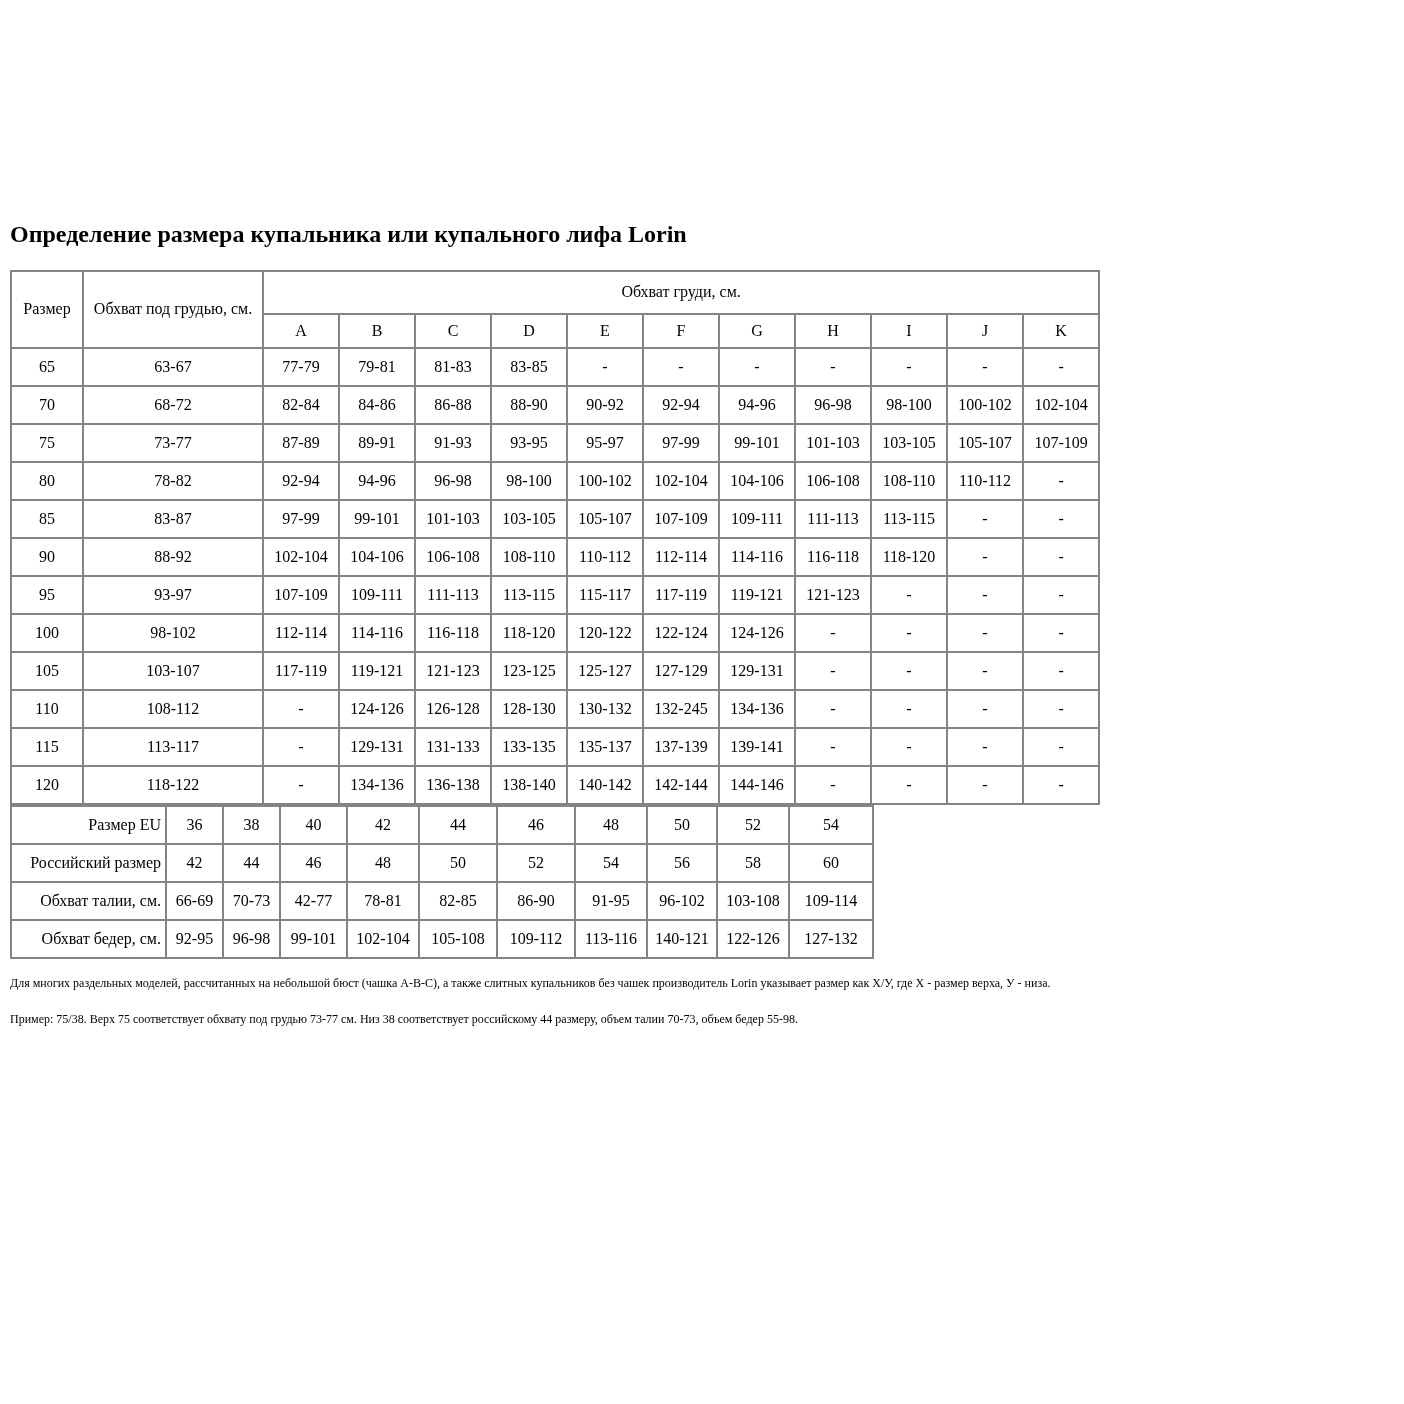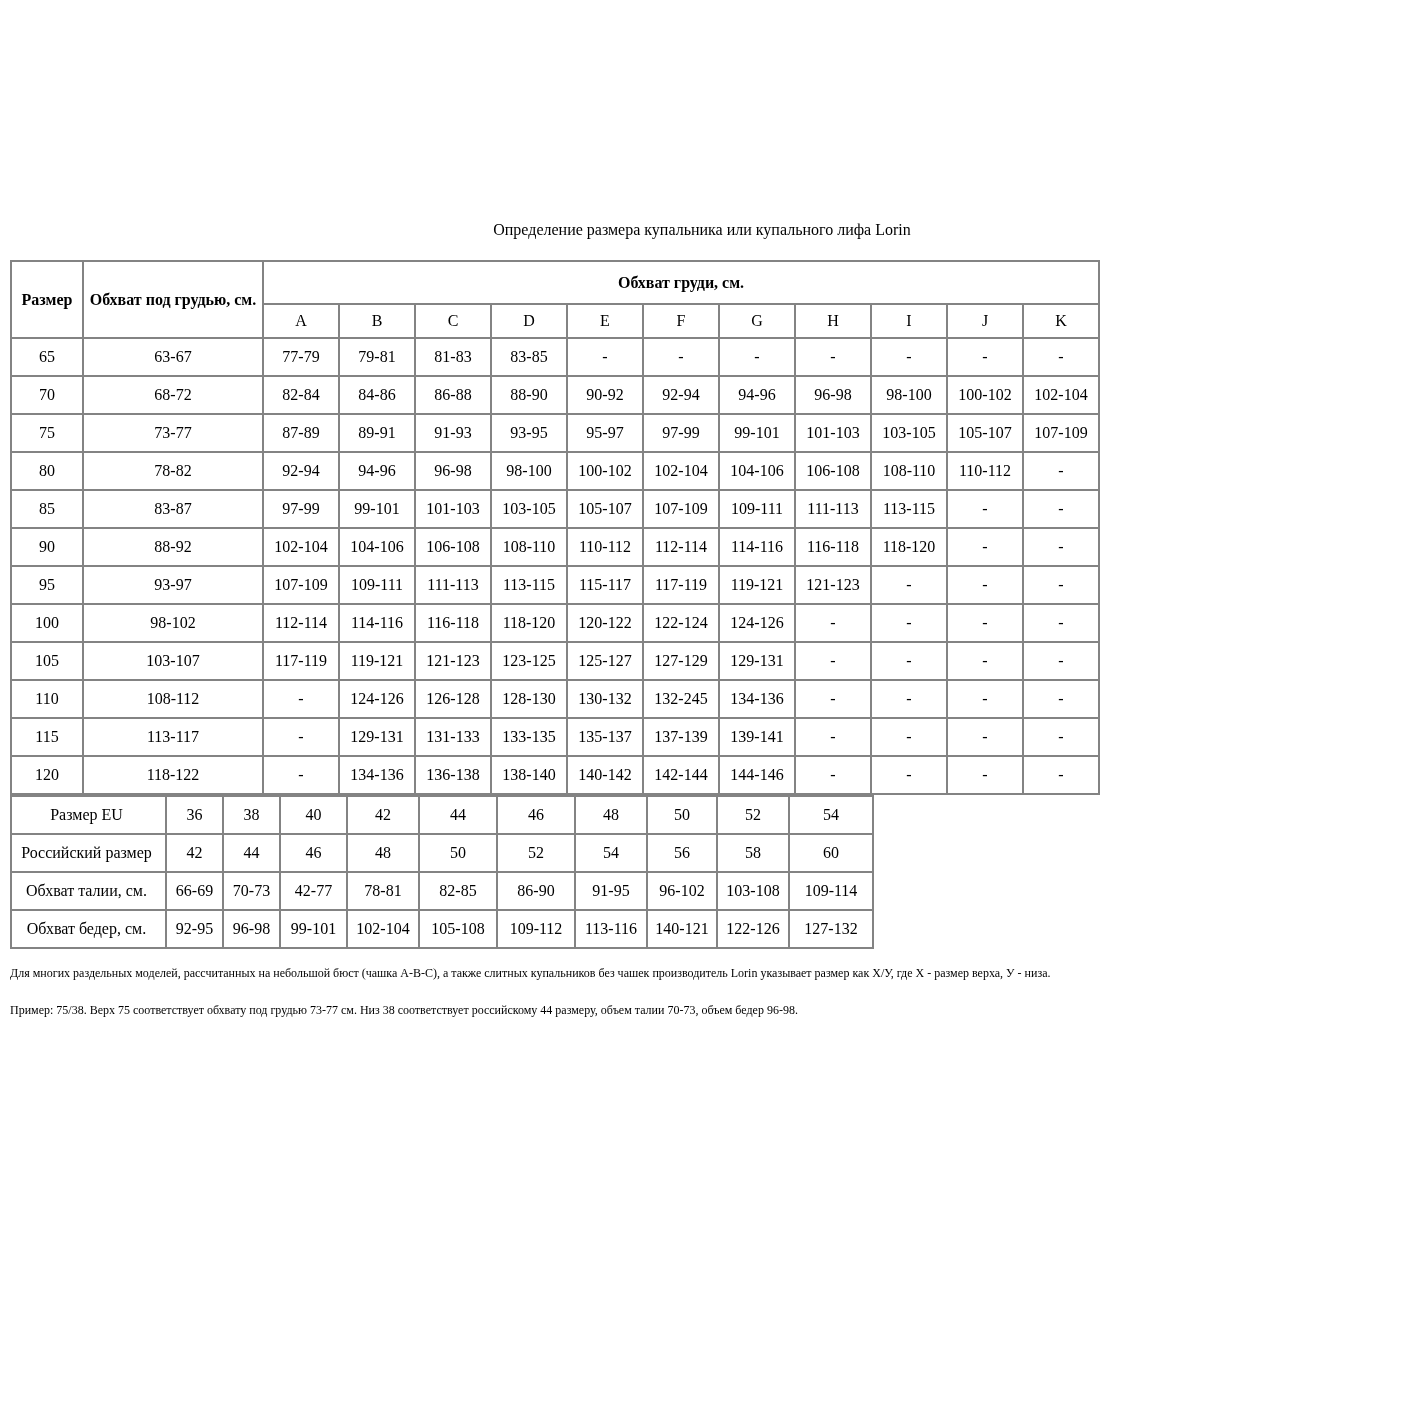--- a/index.html
+++ b/index.html
@@ -13,26 +13,25 @@
     width: 1404px;
     height: 1404px;
     overflow: hidden;
     position: relative;
   }
   .page {
     padding: 221px 10px 0 10px;
     box-sizing: border-box;
   }
   h1.section-title {
-    font-size: 16px;
-    font-weight: normal;
+    font-size: 24px;
+    font-weight: bold;
     margin: 0 0 21px 0;
     line-height: 1.15;
     white-space: nowrap;
-    text-align: center;
   }
   h1.section-title.second {
     margin-top: 22px;
     margin-bottom: 27px;
   }
   table.size-table {
     border-collapse: collapse;
     table-layout: fixed;
     background: #ffffff;
   }
@@ -41,27 +40,27 @@
     border: 2px solid #838383;
     font-size: 16px;
     font-weight: normal;
     text-align: center;
     vertical-align: middle;
     padding: 0 4px;
     overflow: hidden;
     white-space: nowrap;
   }
   table.t1 { width: 1088px; }
-  table.t1 thead tr.group-row th { height: 41px; font-weight: bold; }
+  table.t1 thead tr.group-row th { height: 41px; }
   table.t1 thead tr.cup-row th  { height: 32px; }
   table.t1 tbody td             { height: 36px; }
   table.t2 { width: 864px; }
   table.t2 td, table.t2 th { height: 36px; }
   table.t2 th.row-label {
-    text-align: center;
+    text-align: right;
     padding-left: 0;
   }
   p.note {
     font-size: 12px;
     line-height: 1.2;
     margin: 0;
     white-space: nowrap;
   }
   p.note.first  { margin-top: 17px; }
   p.note.second { margin-top: 22px; }
@@ -349,15 +348,15 @@
           <td>113-116</td>
           <td>140-121</td>
           <td>122-126</td>
           <td>127-132</td>
         </tr>
       </tbody>
   </table>
 
   <p class="note first">Для многих раздельных моделей, рассчитанных на небольшой бюст (чашка A-B-C), а также слитных купальников без чашек производитель Lorin указывает размер как Х/У, где Х - размер верха, У - низа.</p>
 
-  <p class="note second">Пример: 75/38. Верх 75 соответствует обхвату под грудью 73-77 см. Низ 38 соответствует российскому 44 размеру, объем талии 70-73, объем бедер 96-98.</p>
+  <p class="note second">Пример: 75/38. Верх 75 соответствует обхвату под грудью 73-77 см. Низ 38 соответствует российскому 44 размеру, объем талии 70-73, объем бедер 55-98.</p>
 
 </div>
 
 </body></html>

